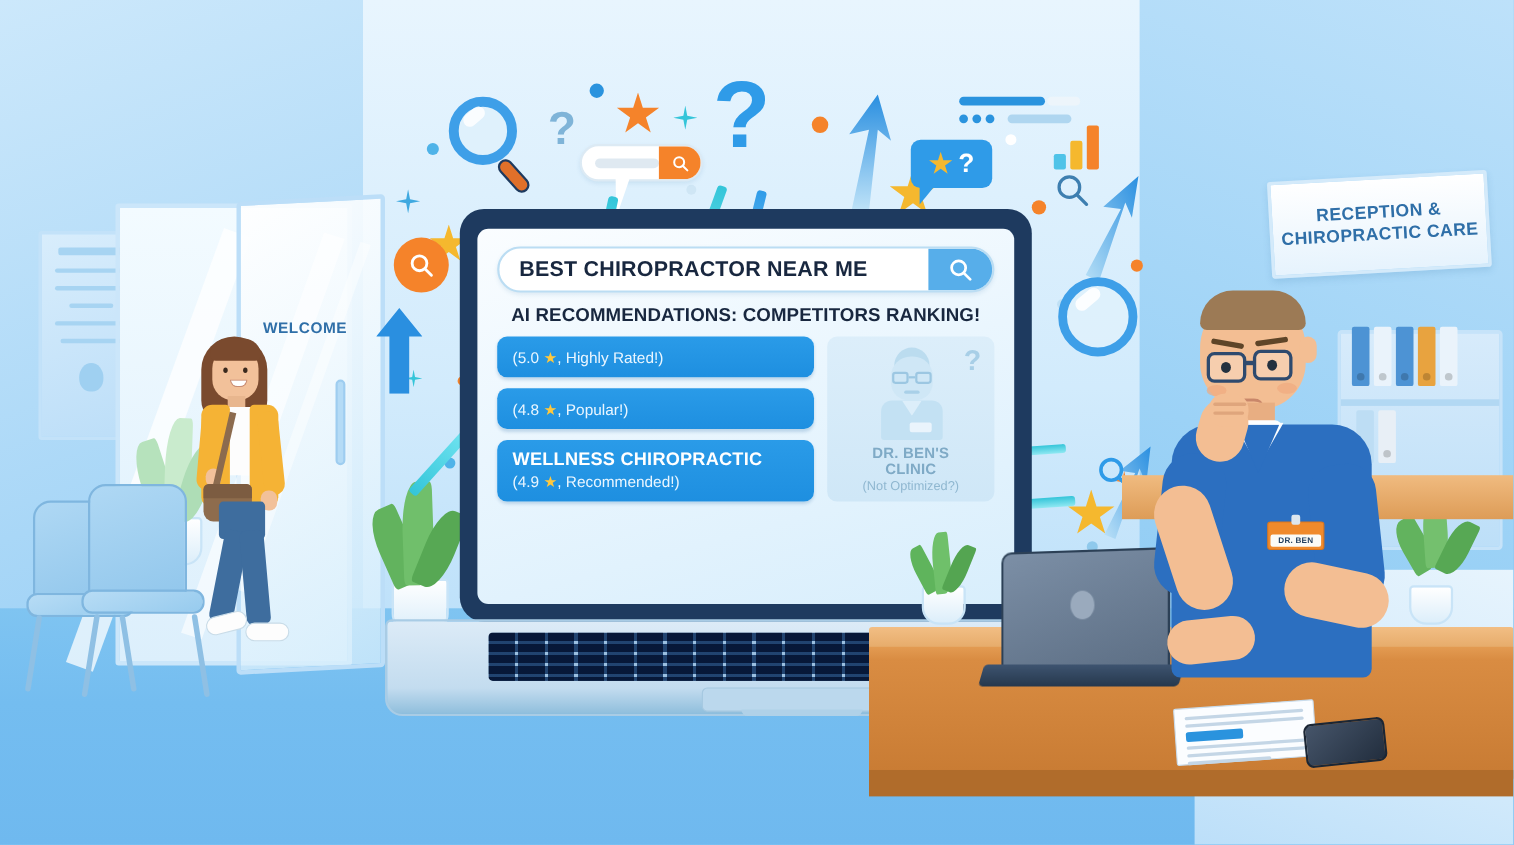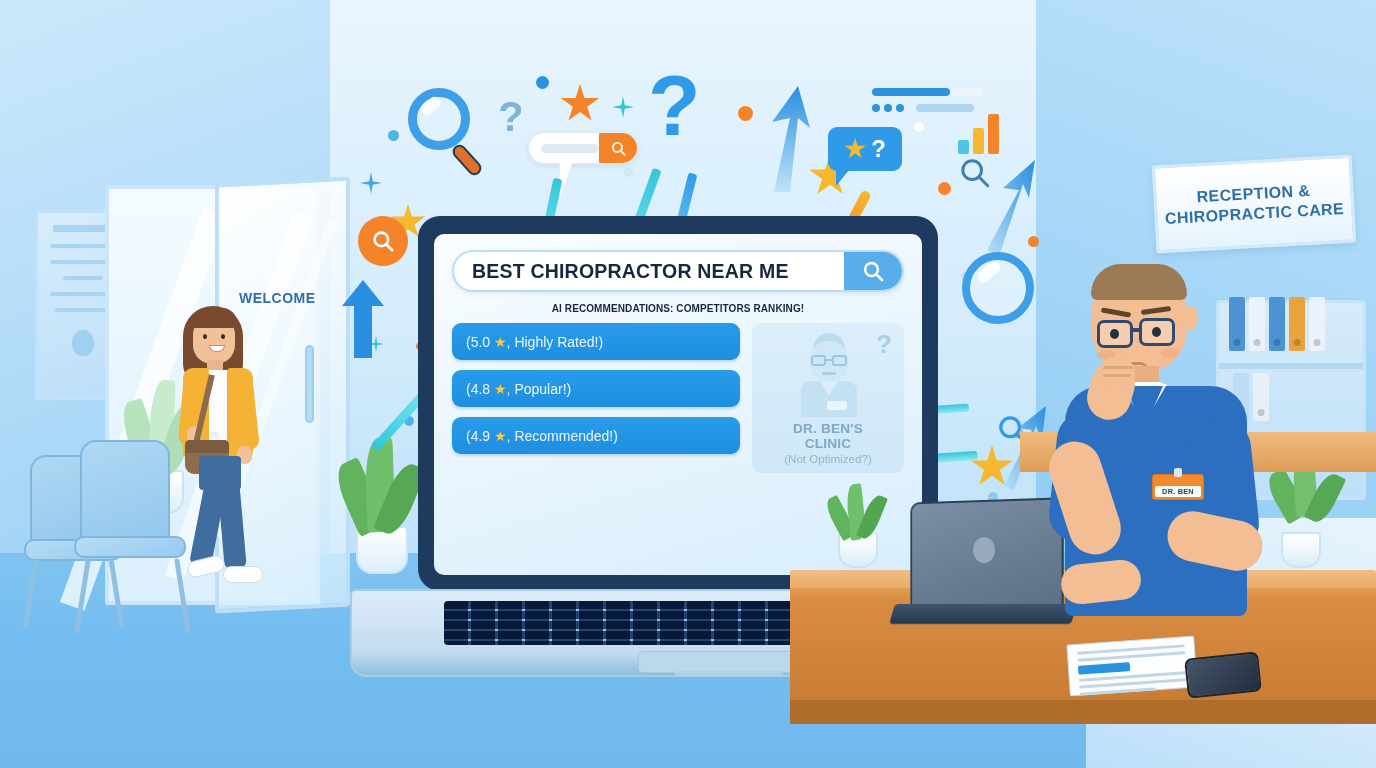--- a/index.html
+++ b/index.html
@@ -48,21 +48,21 @@
     background:linear-gradient(160deg,#AFD8F4,#92C7EC); border:2.5px solid #7FB6DF; }
   .chair .seat { position:absolute; top:84px; left:-6px; width:98px; height:22px; border-radius:10px;
     background:linear-gradient(160deg,#B7DCF5,#97CBEE); border:2.5px solid #7FB6DF; }
   .chair .leg { position:absolute; width:5px; height:70px; background:#8FC0E4; border-radius:3px; }
 
   
   .pot { position:absolute; border-radius:4px 4px 16px 16px; background:linear-gradient(180deg,#FFFFFF,#DCEEFA); border:2px solid #C9E4F7; }
   .leaf { position:absolute; background:#5FB45C; border-radius:50% 8% 50% 8%; }
 
   
-  .laptop { position:absolute; left:418px; top:190px; width:520px;margin-top:26px; }
+  .laptop { position:absolute; left:418px; top:190px; width:520px; }
   .lid { width:520px; height:375px; background:#1E3A5F; border-radius:22px; padding:18px 16px 16px; }
   .screen { width:100%; height:100%; border-radius:10px;
     background:linear-gradient(165deg,#FAFDFF 0%,#EAF6FE 45%,#D8EEFC 100%); padding:16px 18px; }
   .laptop-base { position:absolute; left:-68px; top:373px; width:656px; height:88px;
     background:linear-gradient(180deg,#DCEBF7 0%,#C3DCEF 72%,#8FBEDC 100%);
     border-radius:6px 6px 16px 16px; border:2px solid #A9CCE5; }
   .kb { position:absolute; left:92px; top:10px; width:470px; height:44px;
     background:linear-gradient(180deg,#22456F,#16304F); border-radius:4px;
     background-image:repeating-linear-gradient(90deg,#2A4E78 0 24px,#C7DDEF 24px 27px),
                      repeating-linear-gradient(180deg,#2A4E78 0 8px,#C7DDEF 8px 10px);
@@ -70,21 +70,21 @@
   .trackpad { position:absolute; left:286px; top:60px; width:200px; height:22px;
     background:#BBD8ED; border-radius:5px; border:1px solid #A5C8E0; }
   .notch { position:absolute; left:322px; top:80px; width:110px; height:6px; background:#B0D1E8; border-radius:0 0 6px 6px; }
 
   
   .searchbar { display:flex; align-items:center; height:42px; background:#FFFFFF;
     border:2px solid #BBDDF3; border-radius:21px; overflow:hidden; box-shadow:0 2px 4px rgba(60,120,170,.13); }
   .searchbar .q { flex:1; padding-left:18px; font-size:19.5px; font-weight:700; color:#18273F;
     letter-spacing:.2px; white-space:nowrap; }
   .searchbar .go { width:58px; height:100%; background:#57AEEA; display:flex; align-items:center; justify-content:center; }
-  .ai-head { margin:11px 0 9px; text-align:center; font-size:10px; font-weight:700;
+  .ai-head { margin:11px 0 9px; text-align:center; font-size:17px; font-weight:700;
     color:#18273F; letter-spacing:.1px; }
 
   .results { display:flex; gap:12px; }
   .cards { flex:1; display:flex; flex-direction:column; gap:10px; }
   .card { background:linear-gradient(180deg,#2A9BE8,#1E8FE0); border-radius:9px; padding:9px 14px 10px;
     box-shadow:0 2px 3px rgba(30,100,160,.22); }
   .card .nm { font-size:16.5px; font-weight:700; color:#fff; letter-spacing:.2px; white-space:nowrap; }
   .card .rt { font-size:14px; color:#EAF6FF; margin-top:2px; }
   .card .rt .st { color:#FFC83D; }
 
@@ -421,20 +421,21 @@
 
             <div class="card">
               <div class="rt">(<span>5.0</span> <span class="st">★</span>, <span>Highly Rated!</span>)</div>
             </div>
 
             <div class="card">
               <div class="rt">(<span>4.8</span> <span class="st">★</span>, <span>Popular!</span>)</div>
             </div>
 
             <div class="card">
+              <div class="nm">WELLNESS CHIROPRACTIC</div>
               <div class="rt">(<span>4.9</span> <span class="st">★</span>, <span>Recommended!</span>)</div>
             </div>
 
           </div>
 
           <div class="ghost">
             <div class="qm">?</div>
             <div class="avatar">
               <div style="position:absolute;left:24px;top:0;width:32px;height:30px;background:#BBDCEF;border-radius:16px 16px 4px 4px;"></div>
               <div style="position:absolute;left:21px;top:8px;width:38px;height:40px;background:#CFE7F6;border-radius:18px 18px 16px 16px;"></div>

